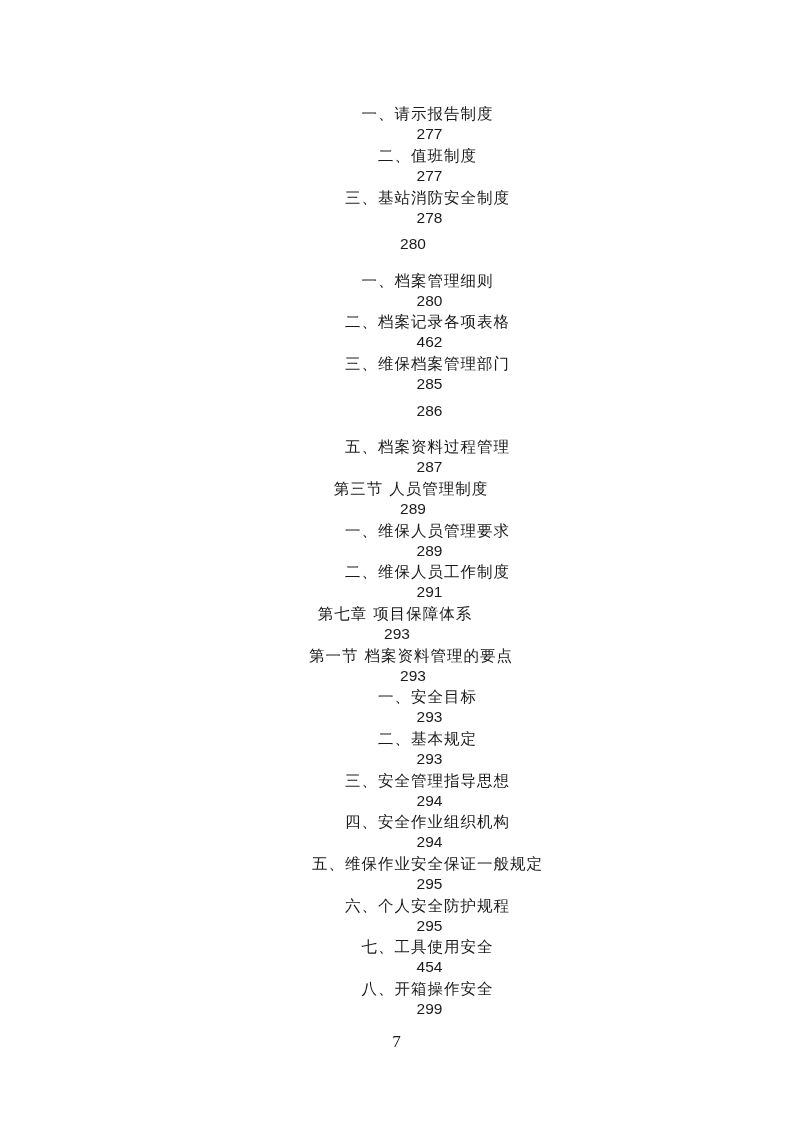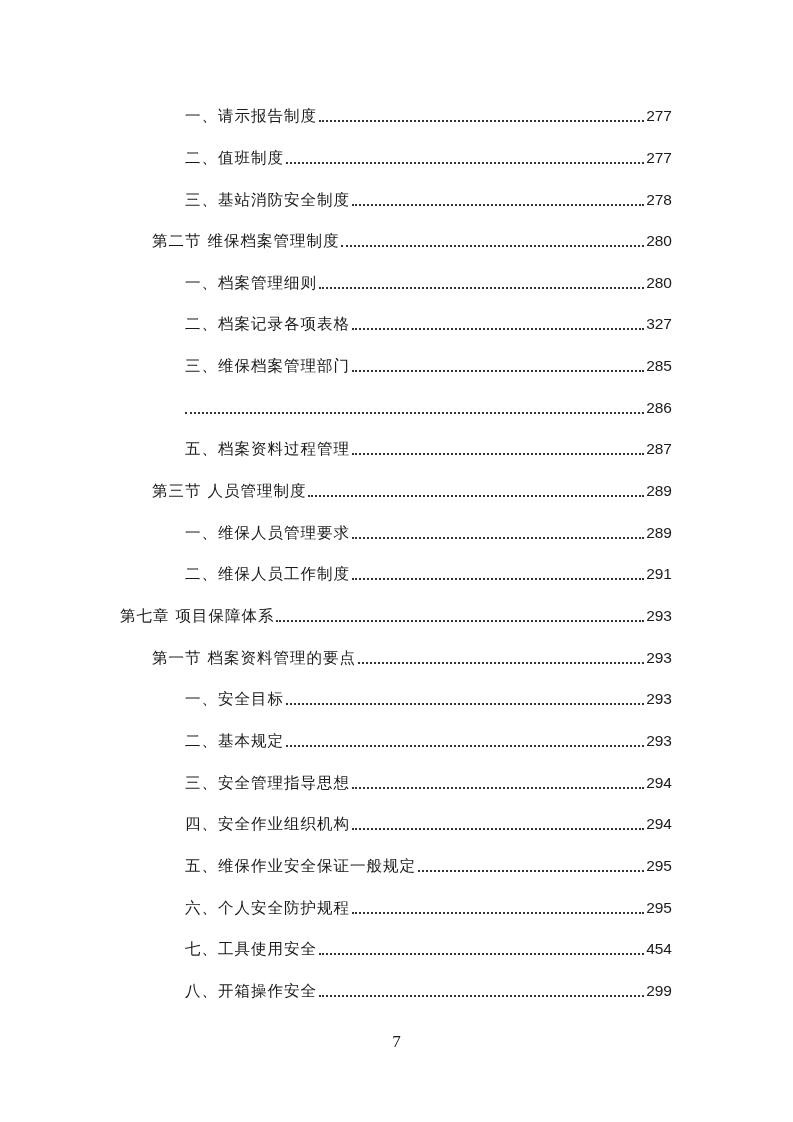--- a/index.html
+++ b/index.html
@@ -1,19 +1,19 @@
 <!DOCTYPE html>
 <html><head>
   <meta charset="utf-8">
   <style>
     html, body { margin:0; padding:0; background:#ffffff; }
     body { width:793px; height:1122px; position:relative; overflow:hidden;
            font-family: "DejaVu Sans", "Liberation Sans", sans-serif; color:#1a1a1a; }
     .toc { position:absolute; left:0; top:96px; width:793px; }
-    .row { position:absolute; height:24px; display:flex; align-items:center; right:121px; }
+    .row { position:absolute; height:24px; display:flex; align-items:center; right:121px;flex-direction:column; }
     .row.l1 { left:120px;text-align:center; }
     .row.l2 { left:152px; }
     .row.l3 { left:185px; }
     .title { white-space:nowrap; font-size:15.5px; letter-spacing:1px; padding-right:2px; }
     .leader { flex:1; height:24px; position:relative; overflow:hidden; }
     .leader::after { content:""; position:absolute; left:0; right:0; bottom:6px;
       border-bottom:2px dotted #333; }
     .page { white-space:nowrap; font-family:"Liberation Sans", sans-serif; font-size:15.5px; padding-left:2px; }
     .footer { position:absolute; top:1032px; left:0; width:793px; text-align:center;
       font-family:"Liberation Serif", serif; font-size:17px; }
@@ -31,33 +31,32 @@
     <span class="title">二、值班制度</span>
     <span class="leader"></span>
     <span class="page">277</span>
   </div>
   <div class="row l3" style="top:92px">
     <span class="title">三、基站消防安全制度</span>
     <span class="leader"></span>
     <span class="page">278</span>
   </div>
   <div class="row l2" style="top:133px">
-    <span class="title">第二节  维保档案管理制度</span>
     <span class="leader"></span>
     <span class="page">280</span>
   </div>
   <div class="row l3" style="top:175px">
     <span class="title">一、档案管理细则</span>
     <span class="leader"></span>
     <span class="page">280</span>
   </div>
   <div class="row l3" style="top:216px">
     <span class="title">二、档案记录各项表格</span>
     <span class="leader"></span>
-    <span class="page">327</span>
+    <span class="page">462</span>
   </div>
   <div class="row l3" style="top:258px">
     <span class="title">三、维保档案管理部门</span>
     <span class="leader"></span>
     <span class="page">285</span>
   </div>
   <div class="row l3" style="top:300px">
     <span class="leader"></span>
     <span class="page">286</span>
   </div>

